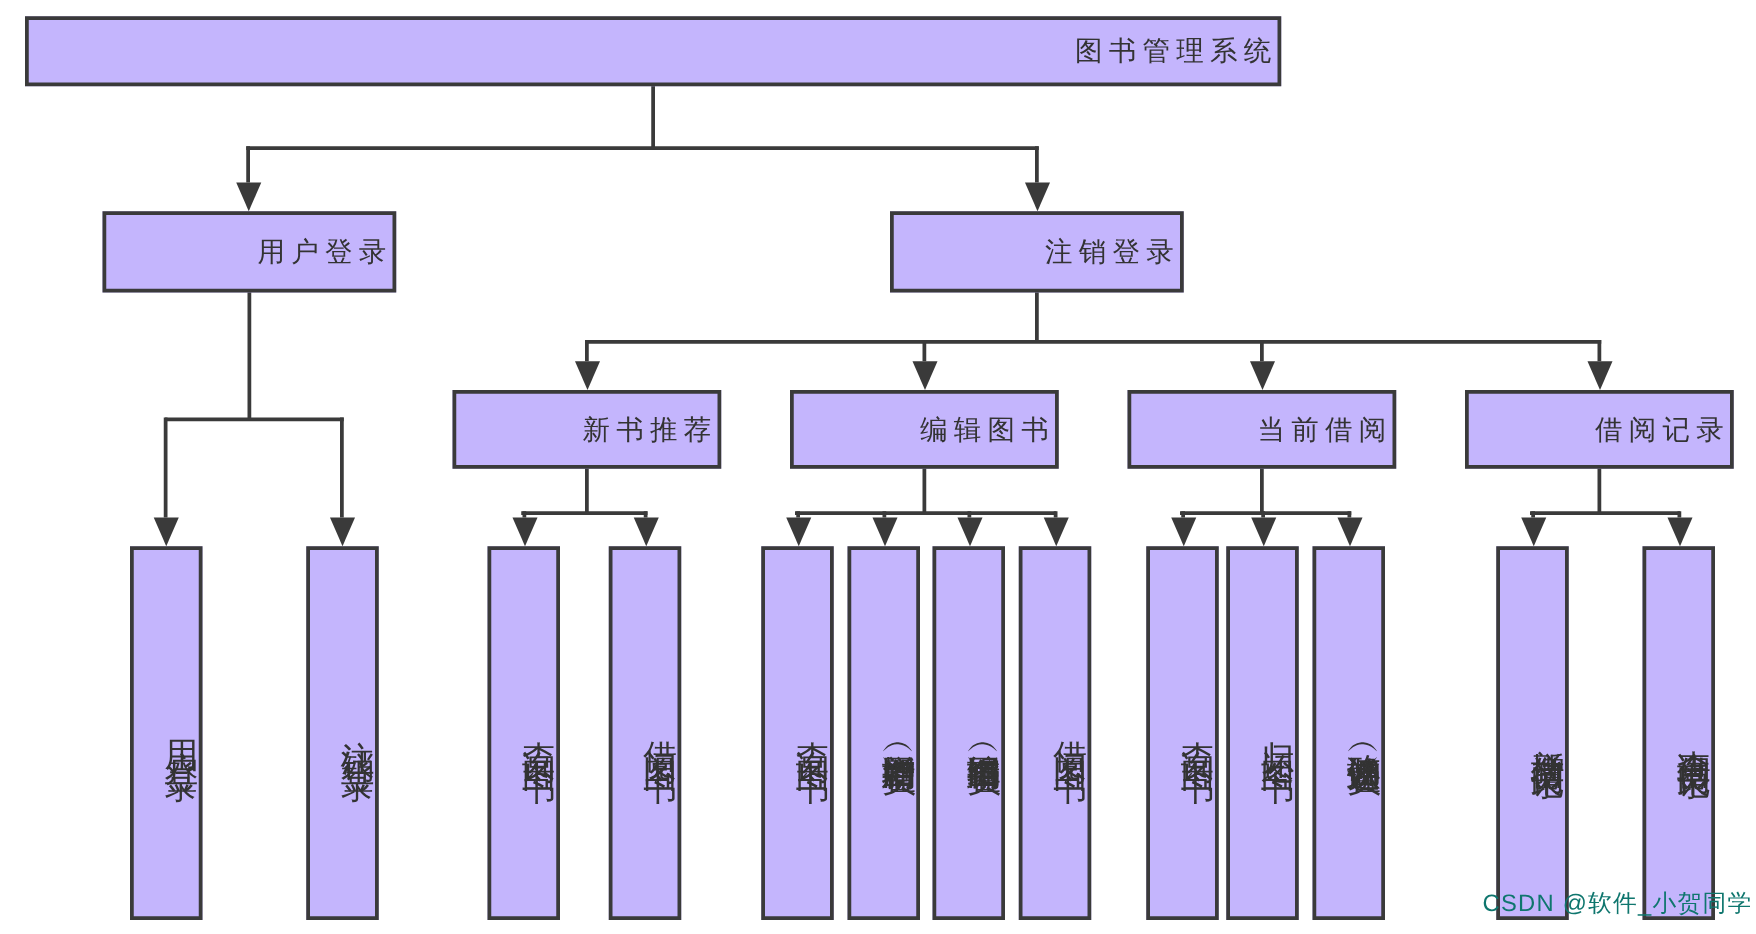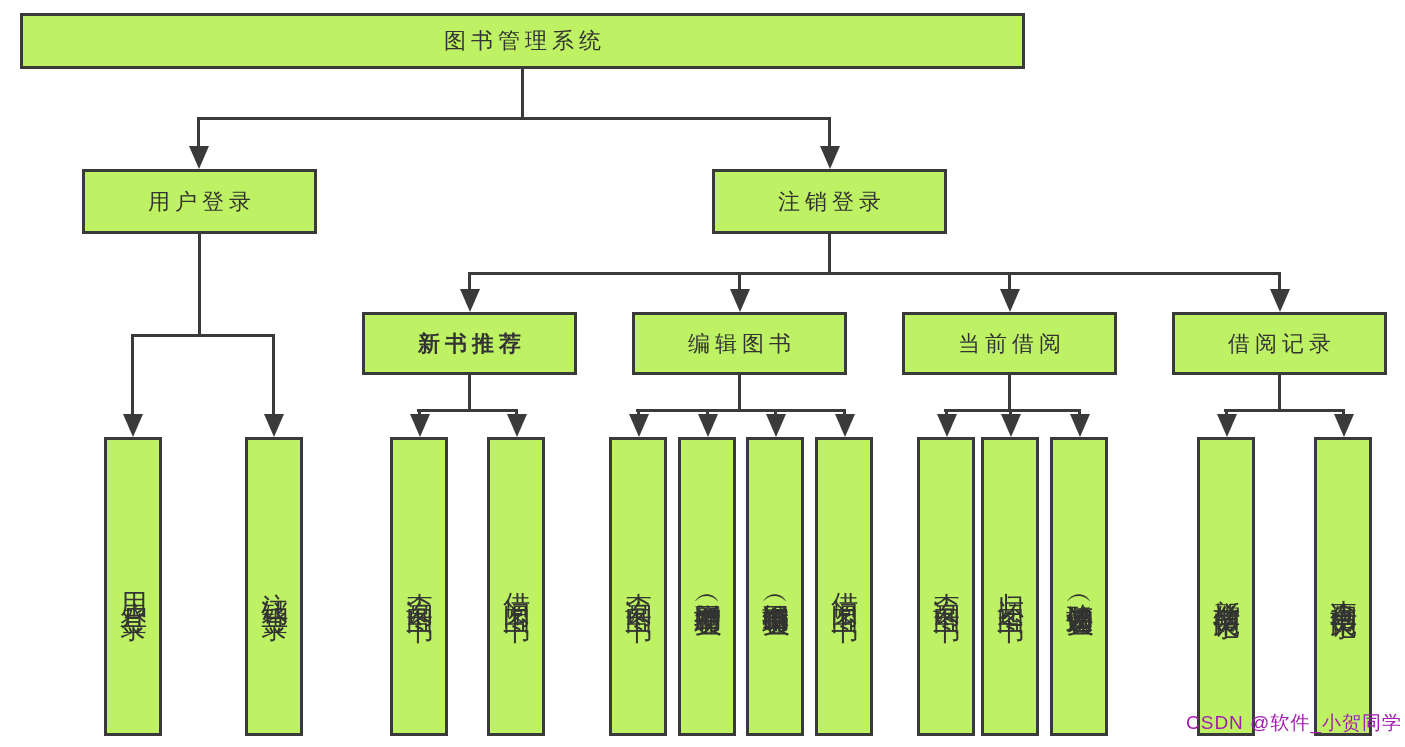--- a/index.html
+++ b/index.html
@@ -12,24 +12,24 @@
   #canvas {
     position: relative;
     width: 1405px; height: 747px;
     background: #ffffff;
   }
   
   .node {
     position: absolute;
     box-sizing: border-box;
     border: 3px solid #3a3a3a;
-    background: #bef264;
+    background: #c4b5fd;
     display: flex;
     align-items: center;
-    justify-content: center;
+    justify-content: flex-end;
     z-index: 2;
   }
   .hlabel {
     color: #333333;
     font-size: 22px;
     letter-spacing: 5px;
     padding-left: 5px;
     white-space: nowrap;
   }
   .root  { left: 20px;  top: 13px;  width: 1005px; height: 56px; }
@@ -64,21 +64,21 @@
     width: 0; height: 0;
     border-left: 10px solid transparent;
     border-right: 10px solid transparent;
     border-top: 23px solid #3a3a3a;
   }
   
   .watermark {
     position: absolute;
     left: 1186px; top: 710px;
     font-size: 19px;
-    color: #a21caf;
+    color: #0f766e;
     letter-spacing: 1px;
     white-space: nowrap;
     z-index: 5;
   }
 </style>
 </head>
 <body>
 
 <div id="canvas">
 
@@ -126,21 +126,21 @@
     <span class="hlabel">图书管理系统</span>
   </div>
 
   <div class="node lvl2" style="left:82px;">
     <span class="hlabel">用户登录</span>
   </div>
   <div class="node lvl2" style="left:712px;">
     <span class="hlabel">注销登录</span>
   </div>
 
-  <div class="node lvl3" style="left:362px;font-weight:bold;">
+  <div class="node lvl3" style="left:362px;">
     <span class="hlabel">新书推荐</span>
   </div>
   <div class="node lvl3" style="left:632px;">
     <span class="hlabel">编辑图书</span>
   </div>
   <div class="node lvl3" style="left:902px;">
     <span class="hlabel">当前借阅</span>
   </div>
   <div class="node lvl3" style="left:1172px;">
     <span class="hlabel">借阅记录</span>

